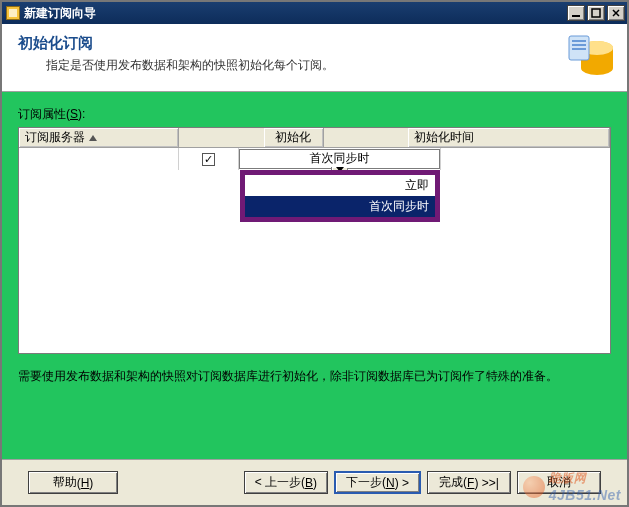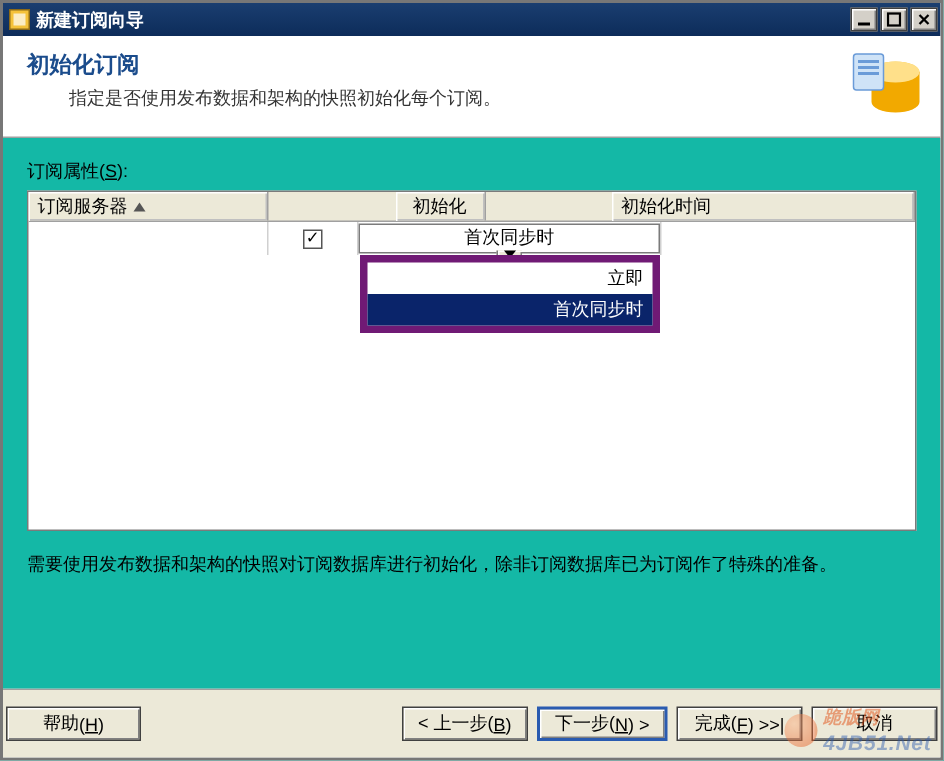--- a/index.html
+++ b/index.html
@@ -66,21 +66,21 @@
     margin: 4px 0 0 28px;
   }
   .header .h-icon {
     position: absolute;
     right: 10px; top: 6px;
     width: 54px; height: 54px;
   }
 
   
   .body {
-    background: #14b8a6;
+    background: #22c55e;
     height: 367px;
     padding: 14px 16px 0 16px;
     position: relative;
   }
   .lbl-prop {
     color: #000;
     margin-bottom: 4px;
   }
   .lbl-prop .ul { text-decoration: underline; }
 
@@ -183,21 +183,21 @@
     line-height: 1.5;
     font-family: Liberation Serif, serif;
   }
 
   
   .footer {
     background: #ece9d8;
     height: 46px;
     border-top: 1px solid #a0a0a0;
     display:flex; align-items:center;
-    padding: 0 2px;
+    padding: 0 26px;
     gap: 6px;
   }
   .footer .spacer { flex:1; }
   .btn {
     height: 23px;
     min-width: 84px;
     padding: 0 10px;
     background: #ece9d8;
     border: 1px solid #404040;
     box-shadow: inset 1px 1px 0 #fff, inset -1px -1px 0 #808080;

